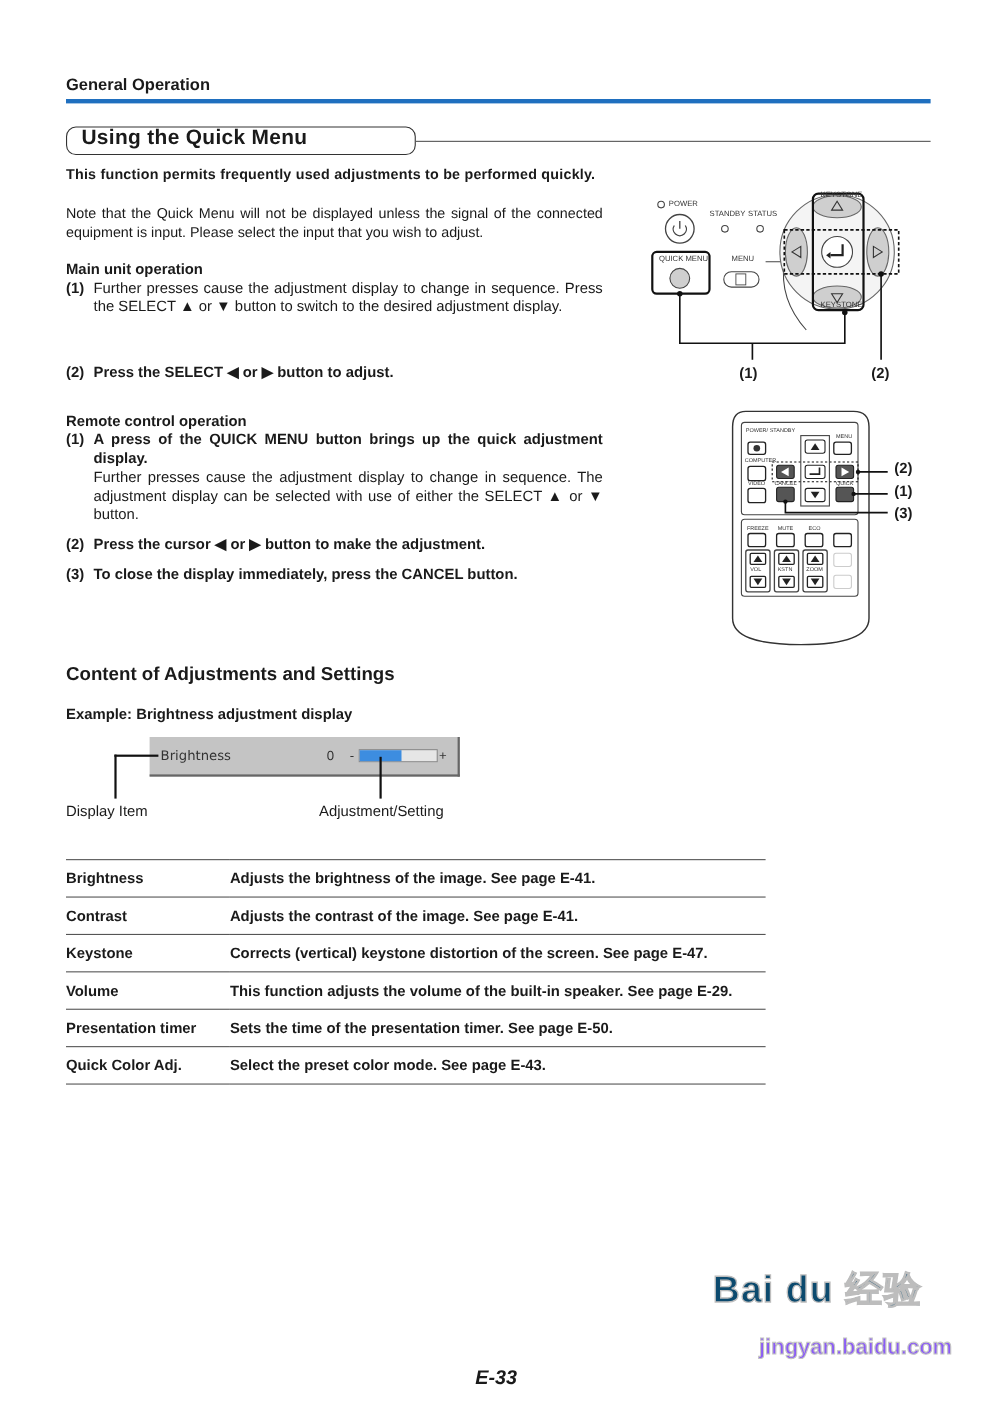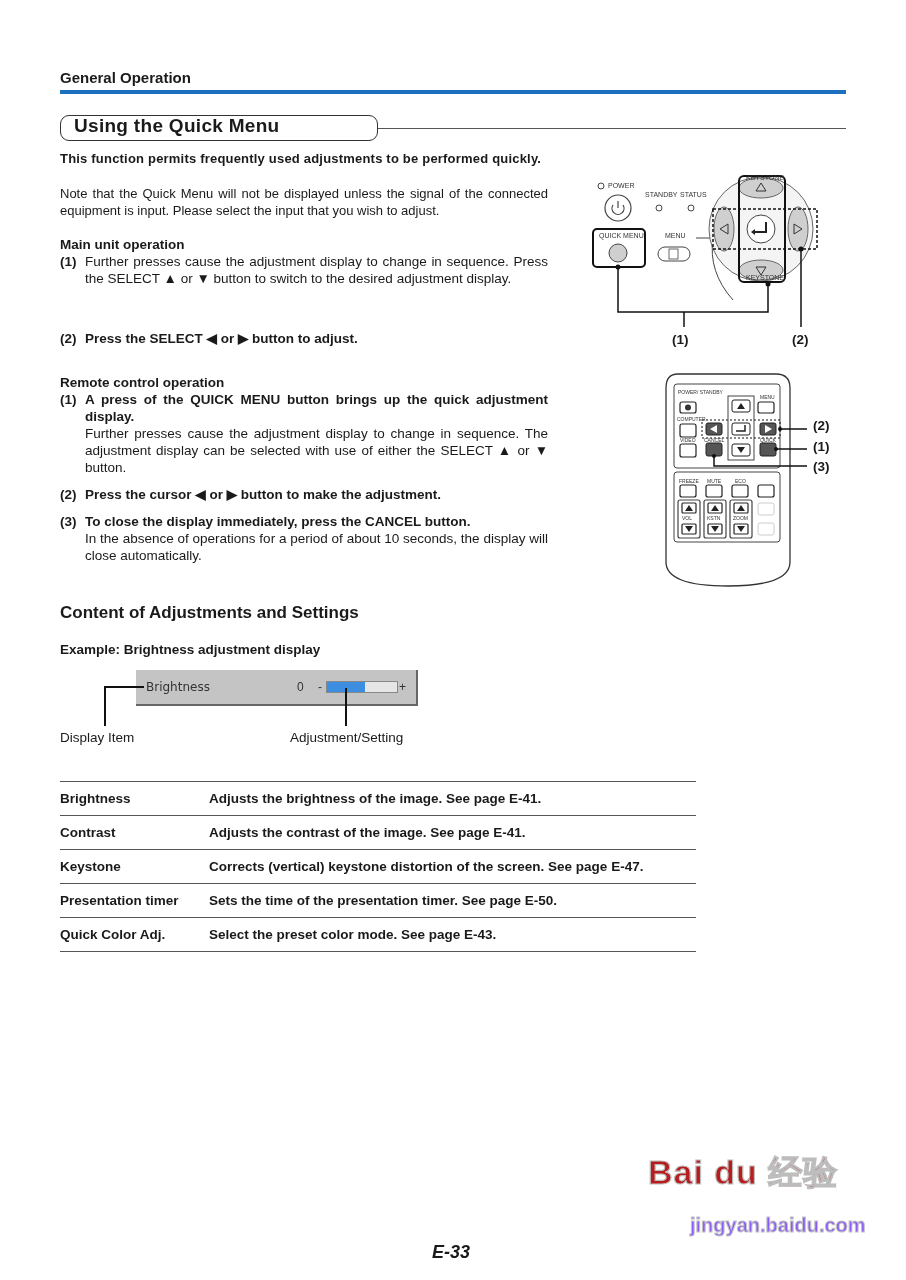--- a/index.html
+++ b/index.html
@@ -28,21 +28,21 @@
   .osd-plus{left:399px;top:680px;font-size:12px;color:#333;}
   .cap{font-size:13.5px;}
   .line{background:#111;}
   table.adj{position:absolute;left:60px;top:781px;width:636px;border-collapse:collapse;font-size:13.5px;}
   table.adj tr{border-top:1.5px solid #555;}
   table.adj tr:last-child{border-bottom:1.5px solid #555;}
   table.adj td{height:33px;padding:0;font-weight:bold;vertical-align:middle;}
   table.adj td.k{width:149px;}
   .page-no{left:432px;top:1242px;font-size:18px;font-weight:bold;font-style:italic;text-align:right;}
   .wm{left:648px;top:1150px;}
-  .wm-txt{font-size:34px;font-weight:bold;color:#b91c1c;-webkit-text-stroke:1.2px #bdbdbd;letter-spacing:1px;}
+  .wm-txt{font-size:34px;font-weight:bold;color:#0c4a6e;-webkit-text-stroke:1.2px #bdbdbd;letter-spacing:1px;}
   .wm-url{left:643px;top:1214px;font-size:20px;font-weight:bold;color:#8b5cf6;margin-left:47px;-webkit-text-stroke:1px #c4c4c4;}
   .lbl-sm{font-size:7px;color:#333;}
   .callout{font-size:13.5px;font-weight:bold;}
 </style>
 </head>
 <body>
 
 <div class="abs hdr">General Operation</div>
 <div class="abs hdr-rule"></div>
 
@@ -69,21 +69,20 @@
   <div class="b" style="text-align:justify;">A press of the QUICK MENU button brings up the quick adjustment display.</div>
   <div class="n">Further presses cause the adjustment display to change in sequence. The adjustment display can be selected with use of either the SELECT ▲ or ▼ button.</div>
 </div>
 <div class="abs step" style="left:60px;top:486px;">
   <span class="num">(2)</span>
   <div class="b">Press the cursor ◀ or ▶ button to make the adjustment.</div>
 </div>
 <div class="abs step" style="left:60px;top:513px;">
   <span class="num">(3)</span>
   <div class="b">To close the display immediately, press the CANCEL button.</div>
-  <div class="n">In the absence of operations for a period of about 10 seconds, the display will close automatically.</div>
 </div>
 
 <div class="abs" style="left:588px;top:172px;width:240px;height:180px;">
   <svg width="240" height="180" viewBox="0 0 240 180">
     <circle cx="13" cy="14" r="3" fill="none" stroke="#444" stroke-width="1"></circle>
     <circle cx="30" cy="36" r="13" fill="#fff" stroke="#444" stroke-width="1.2"></circle>
     <path d="M25 33 A6 6 0 1 0 35 33" fill="none" stroke="#444" stroke-width="1.2"></path>
     <line x1="30" y1="29" x2="30" y2="36" stroke="#444" stroke-width="1.2"></line>
     <circle cx="71" cy="36" r="3" fill="none" stroke="#444"></circle>
     <circle cx="103" cy="36" r="3" fill="none" stroke="#444"></circle>
@@ -223,20 +222,24 @@
       </tr>
   <tr>
         <td class="k">Contrast</td>
         <td>Adjusts the contrast of the image. See page E-41.</td>
       </tr>
   <tr>
         <td class="k">Keystone</td>
         <td>Corrects (vertical) keystone distortion of the screen. See page E-47.</td>
       </tr>
   <tr>
+        <td class="k">Volume</td>
+        <td>This function adjusts the volume of the built-in speaker. See page E-29.</td>
+      </tr>
+  <tr>
         <td class="k">Presentation timer</td>
         <td>Sets the time of the presentation timer. See page E-50.</td>
       </tr>
   <tr>
         <td class="k">Quick Color Adj.</td>
         <td>Select the preset color mode. See page E-43.</td>
       </tr>
 </tbody>
   </table>
 

